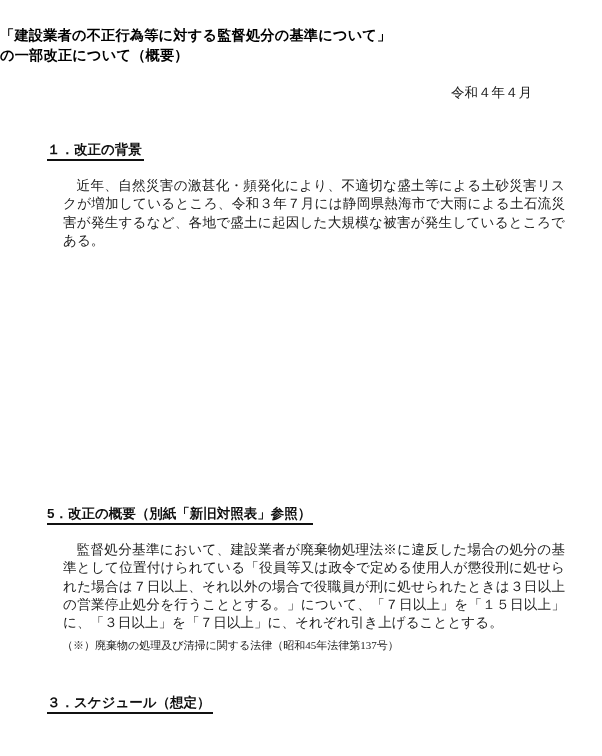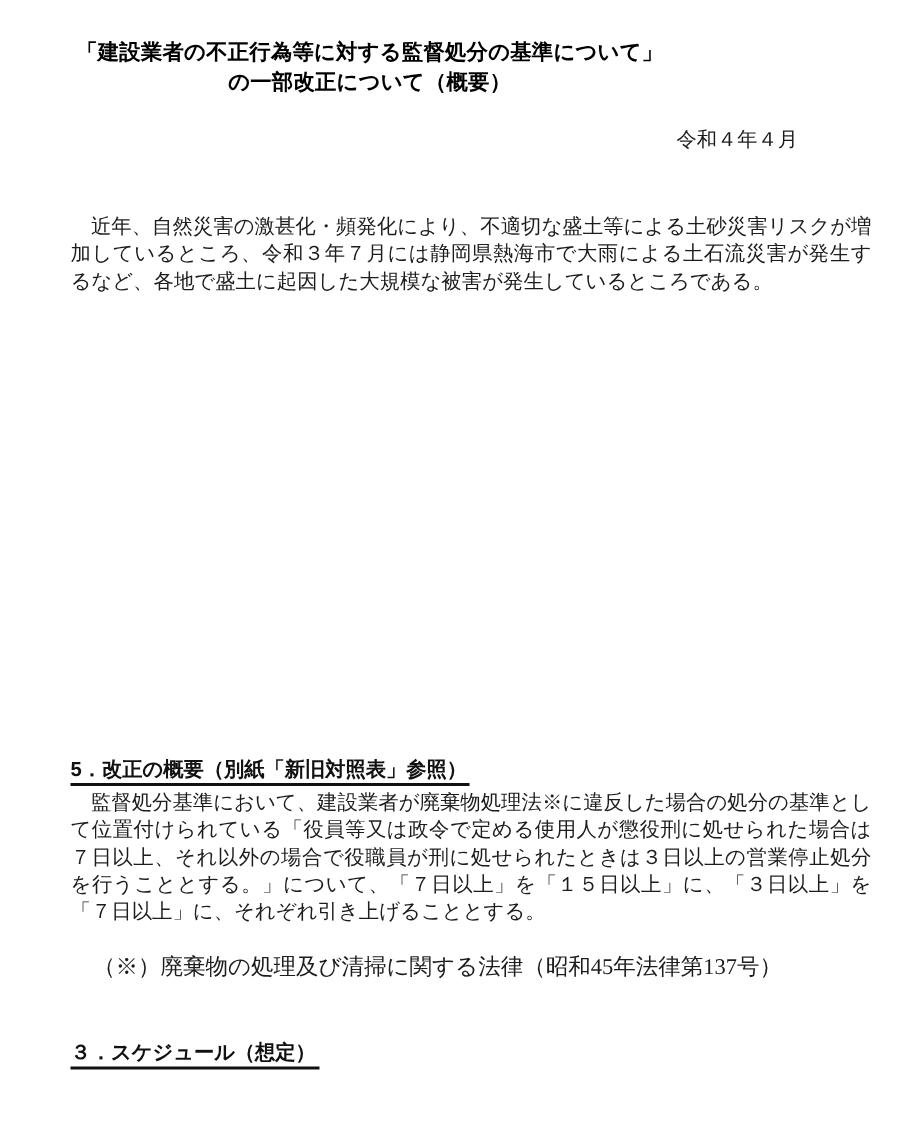--- a/index.html
+++ b/index.html
@@ -14,21 +14,20 @@
     background: #ffffff;
     overflow: hidden;
     color: #1a1a1a;
     font-family: "Liberation Serif", "DejaVu Serif", serif;
   }
   .title-block {
     position: absolute;
     top: 26px;
     left: 0;
     width: 493px;
-    text-align: center;
     font-family: "Liberation Sans", "DejaVu Sans", sans-serif;
     font-weight: 700;
     font-size: 14.2px;
     line-height: 19.5px;
     color: #000000;
     letter-spacing: 0.2px;
   }
   .date-block {
     position: absolute;
     top: 82px;
@@ -58,33 +57,33 @@
     color: #111111;
     border-bottom: 2px solid #111111;
     padding-bottom: 1px;
     padding-right: 2px;
     margin: 0;
   }
   .body-text {
     margin-top: 2px;
   }
   .body-text p {
-    margin: 0;
+    margin: 16px;
     font-size: 13.6px;
     line-height: 18.3px;
     text-align: justify;
     text-indent: 1em;
     color: #1c1c1c;
   }
   .note-line {
     position: absolute;
     top: 638px;
     left: 62px;
     width: 500px;
-    font-size: 15px;
+    font-size: 11px;
     line-height: 14px;
     color: #1c1c1c;
   }
   .schedule-line {
     margin: 2px 0 0 0;
     padding-left: 18px;
     font-size: 13.6px;
     line-height: 18.3px;
     text-indent: 0;
     color: #1c1c1c;
@@ -98,20 +97,21 @@
   <div class="title-block">
     <div>「建設業者の不正行為等に対する監督処分の基準について」</div>
     <div>の一部改正について（概要）</div>
   </div>
 
   <div class="date-block">
     <div>令和４年４月</div>
   </div>
 
   <div class="section sec-1">
+    <h2 class="sec-heading">１．改正の背景</h2>
     <div class="body-text">
       <p>近年、自然災害の激甚化・頻発化により、不適切な盛土等による土砂災害リスクが増加しているところ、令和３年７月には静岡県熱海市で大雨による土石流災害が発生するなど、各地で盛土に起因した大規模な被害が発生しているところである。</p>
     </div>
   </div>
 
   <div class="section sec-2">
     <h2 class="sec-heading">5．改正の概要（別紙「新旧対照表」参照）</h2>
     <div class="body-text">
       <p>監督処分基準において、建設業者が廃棄物処理法※に違反した場合の処分の基準として位置付けられている「役員等又は政令で定める使用人が懲役刑に処せられた場合は７日以上、それ以外の場合で役職員が刑に処せられたときは３日以上の営業停止処分を行うこととする。」について、「７日以上」を「１５日以上」に、「３日以上」を「７日以上」に、それぞれ引き上げることとする。</p>
     </div>

